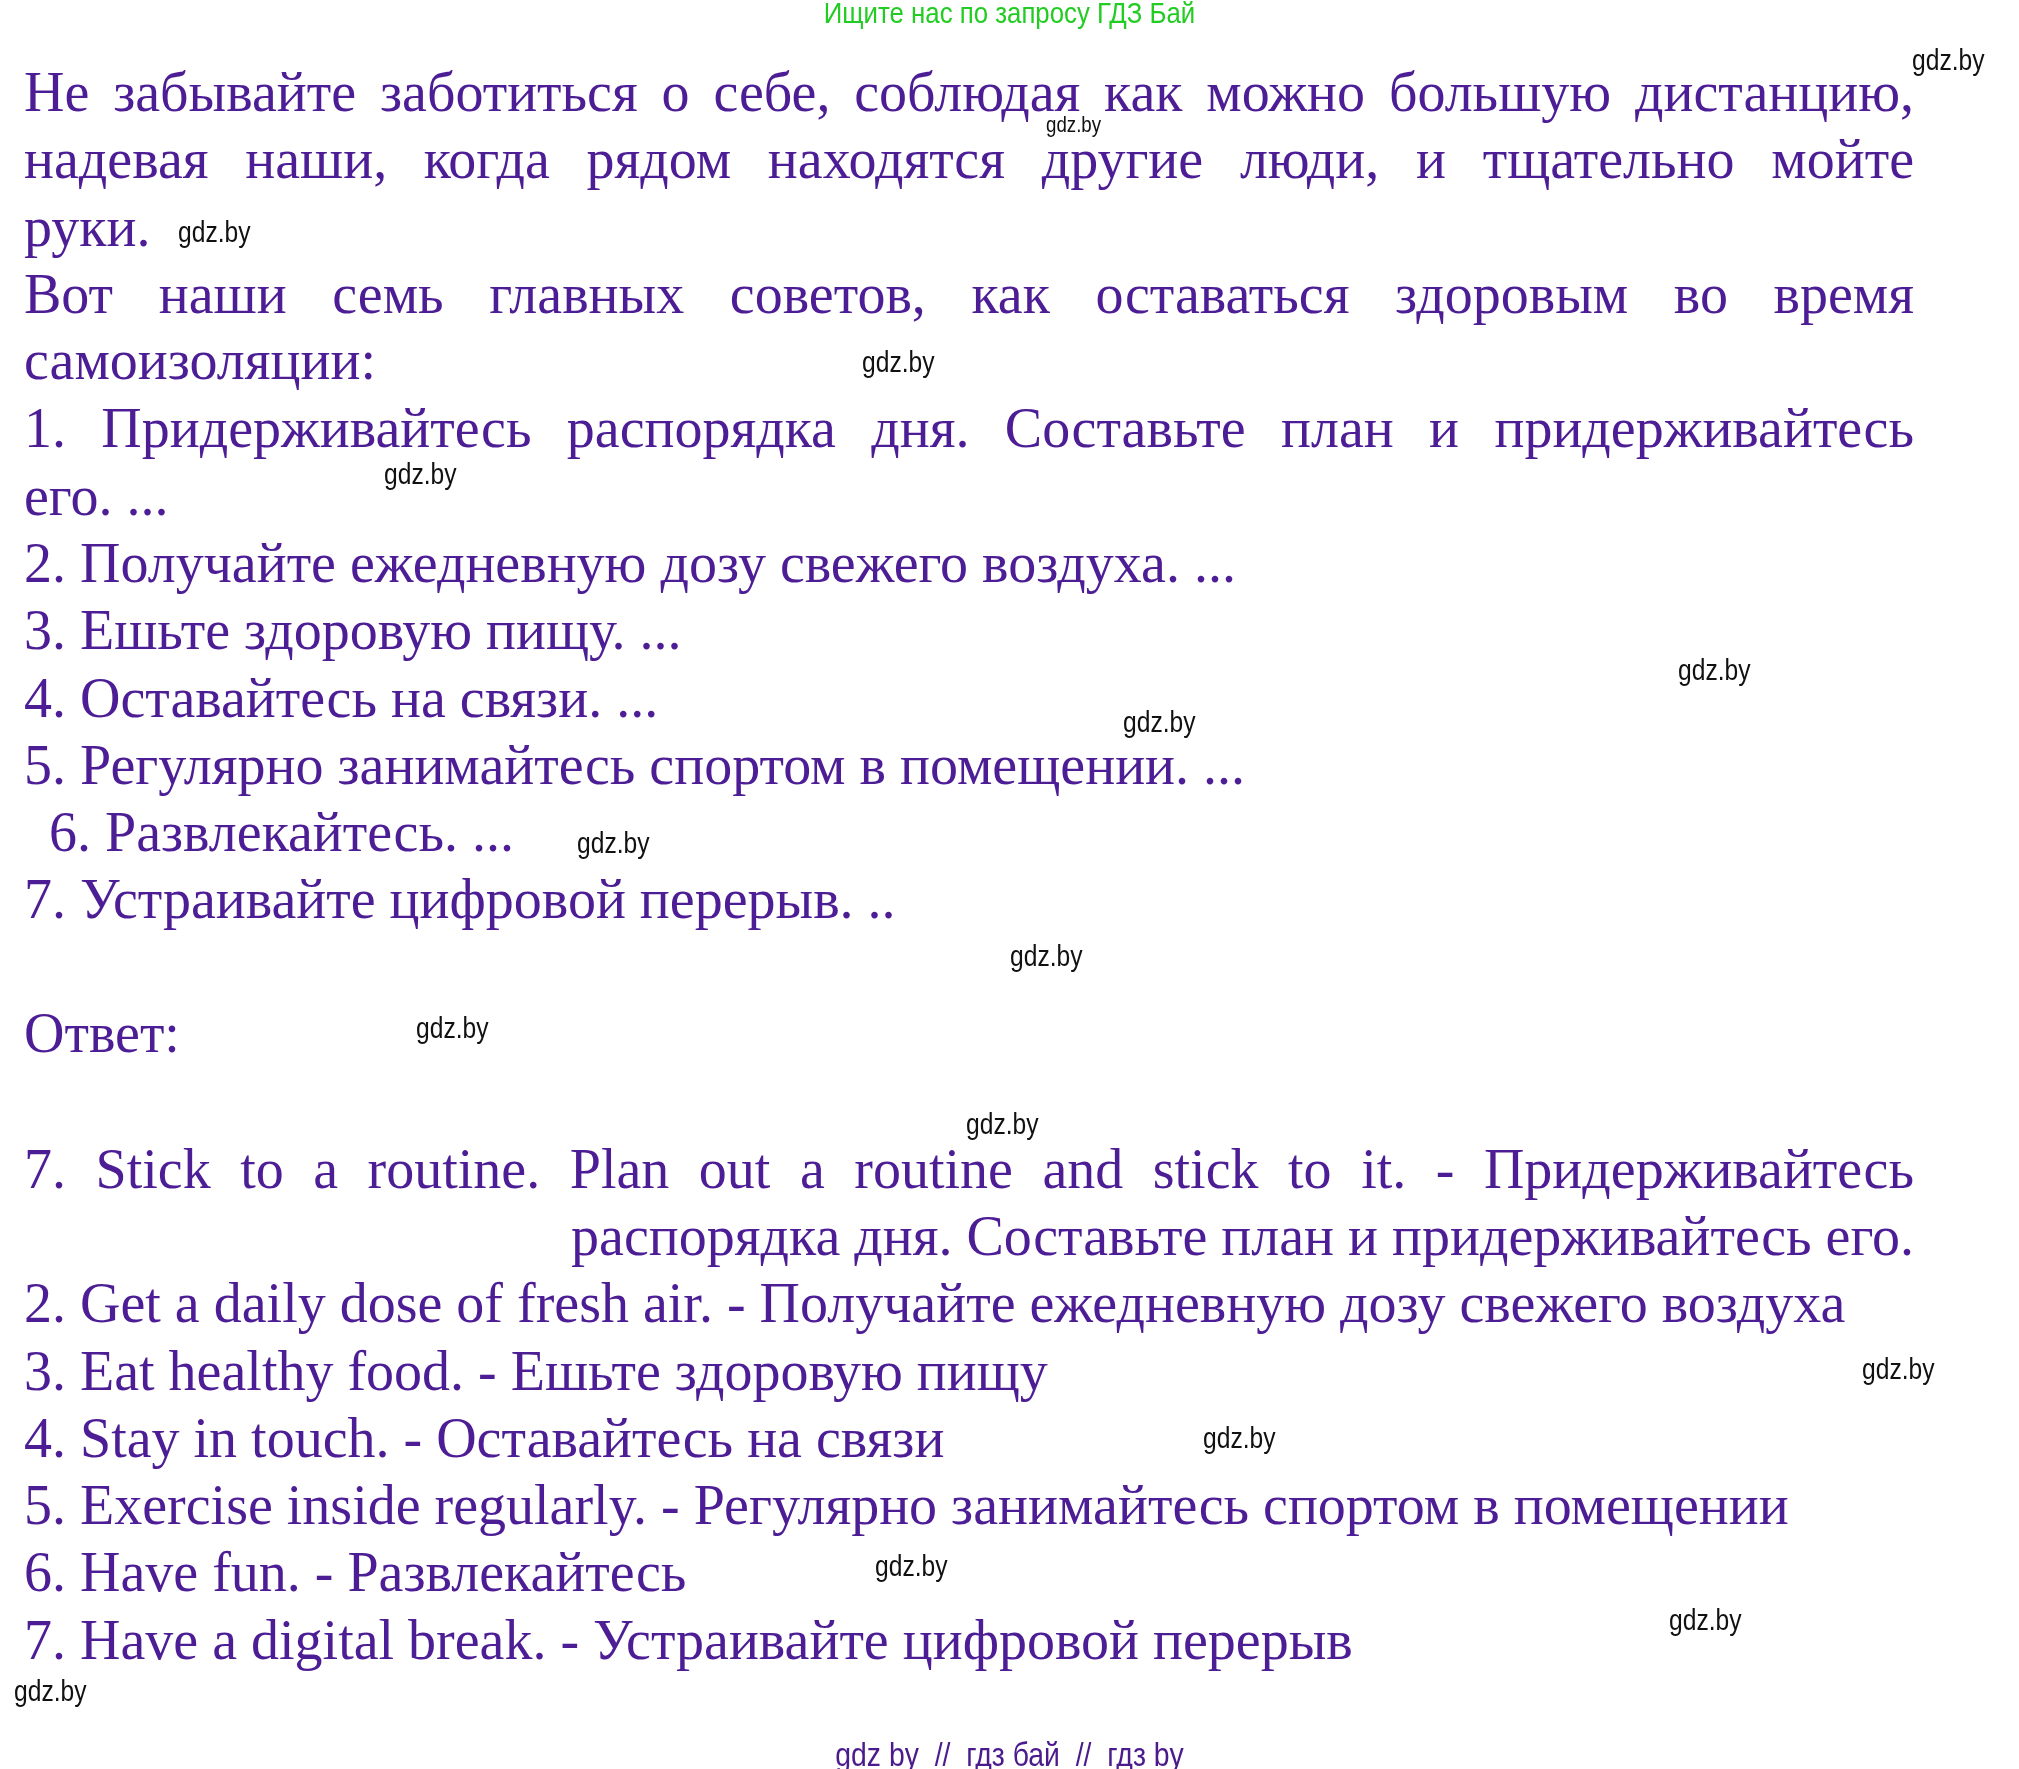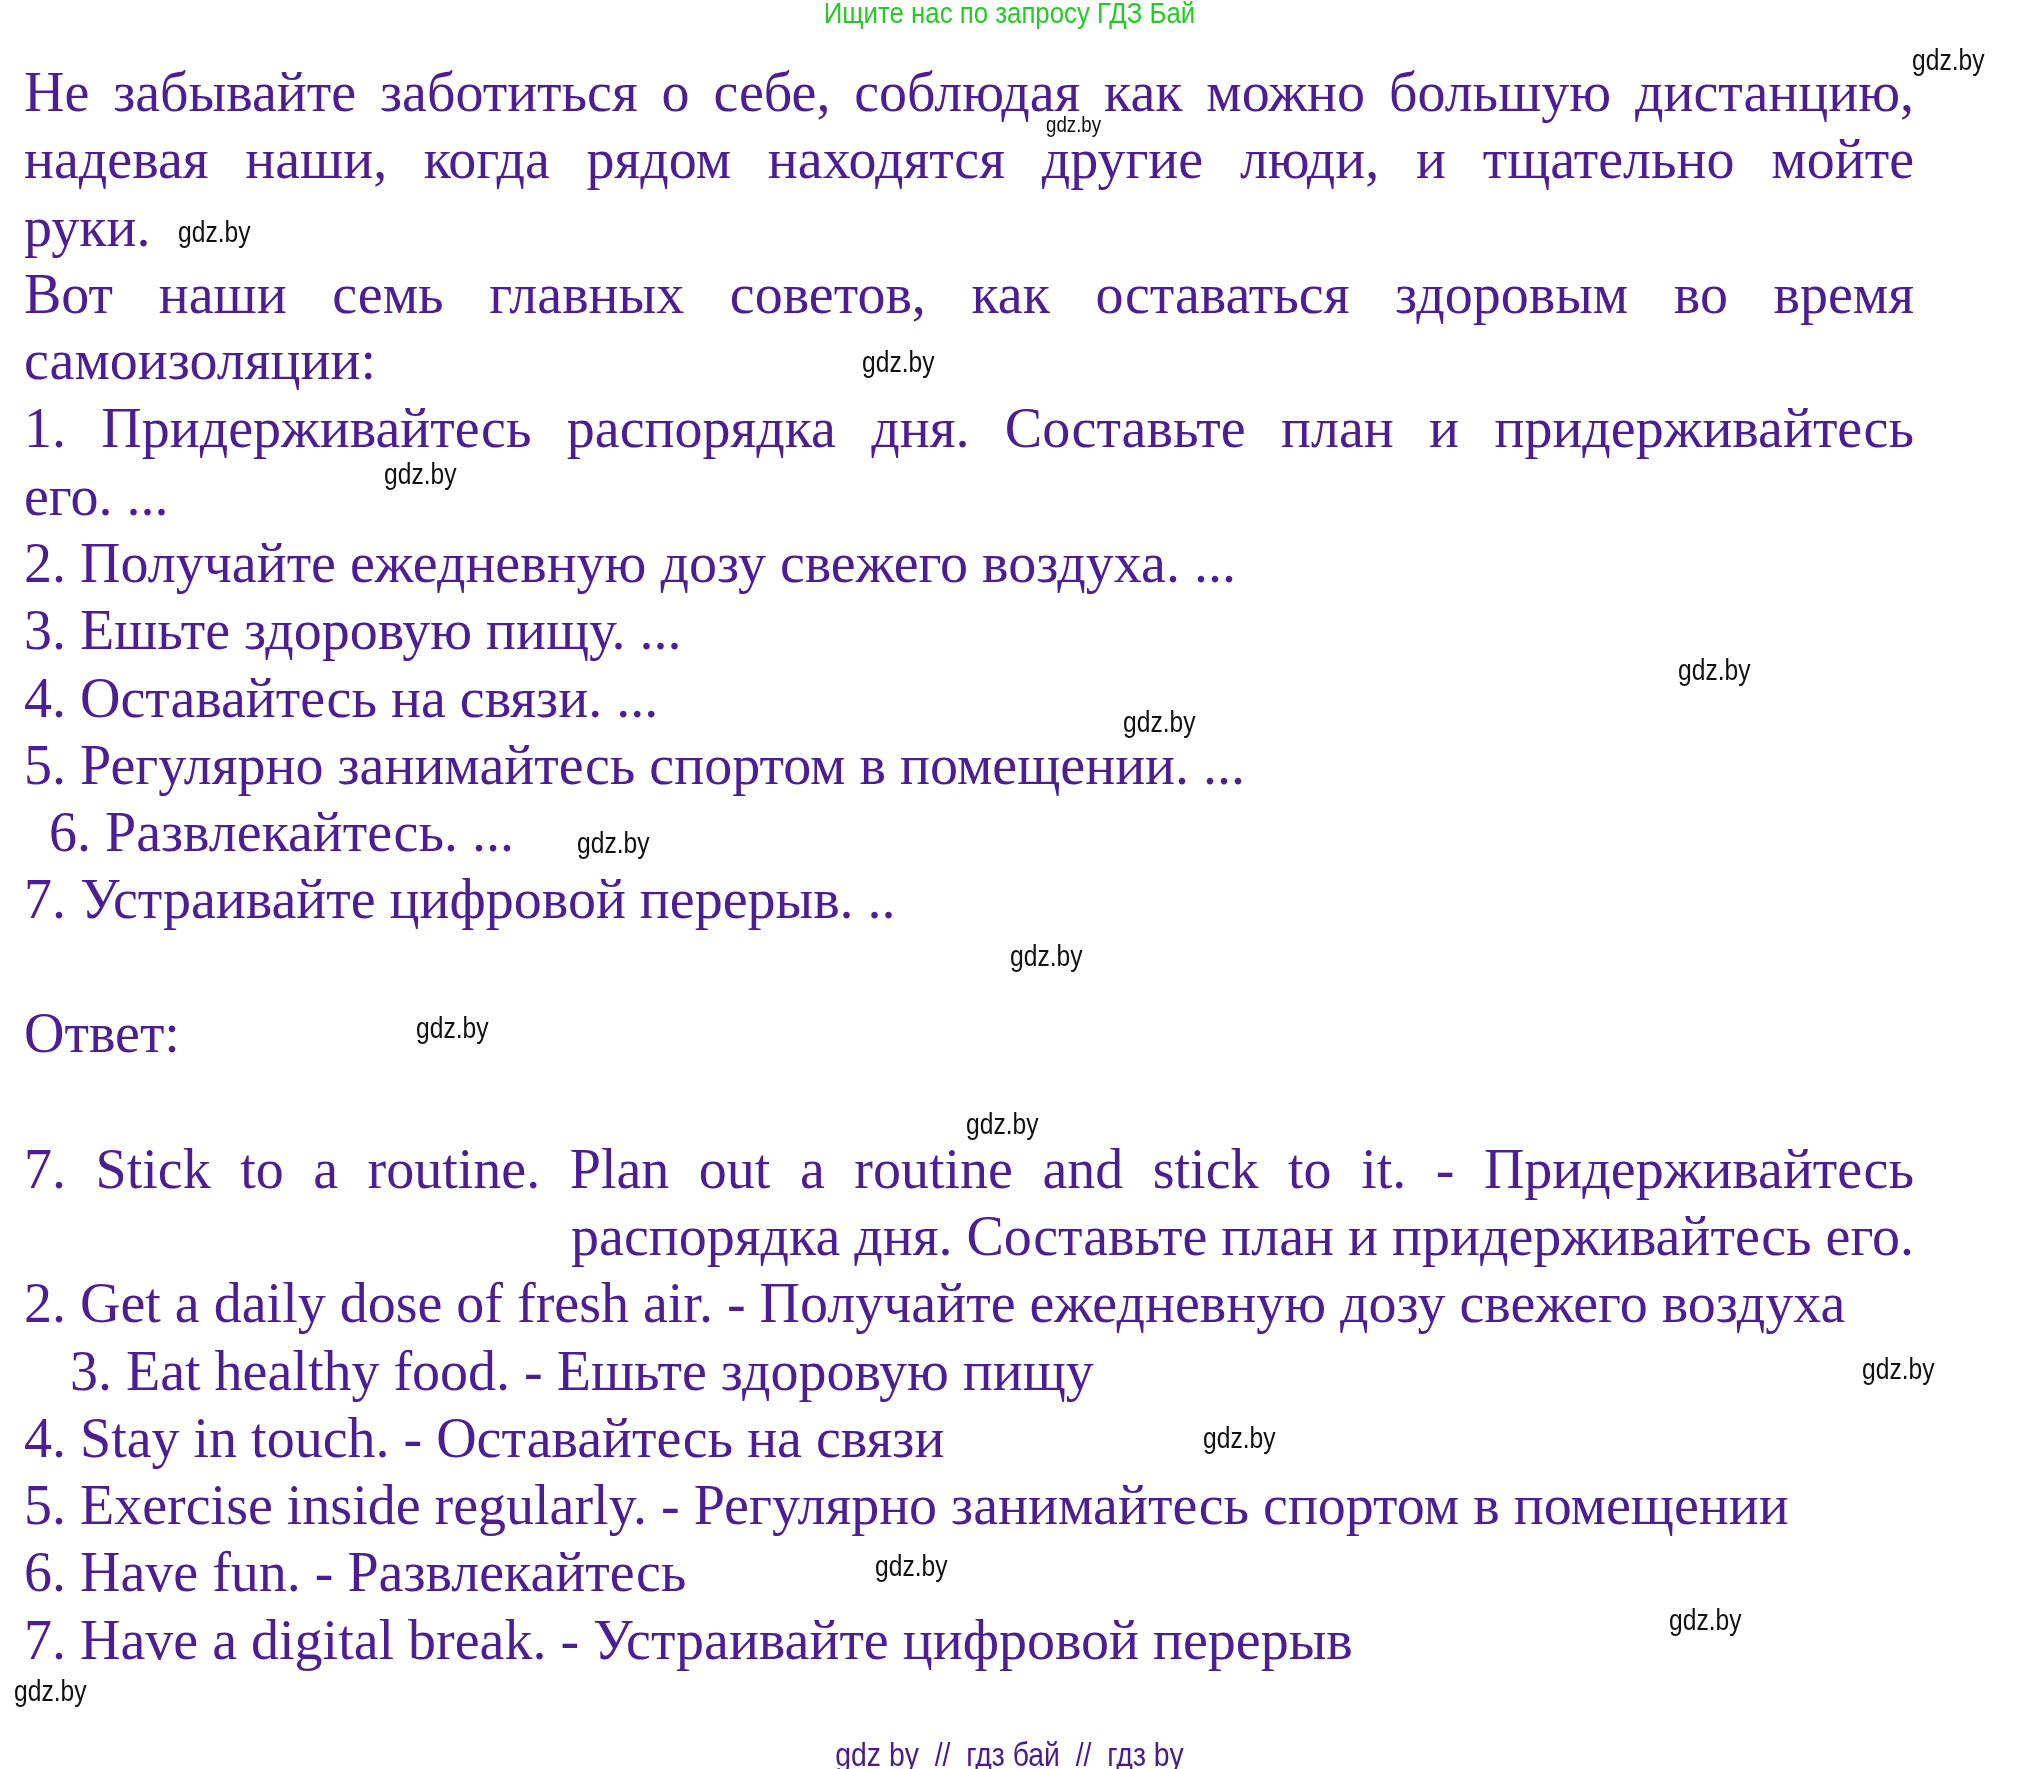--- a/index.html
+++ b/index.html
@@ -43,21 +43,21 @@
 <div class="line" style="top:602px;">3. Ешьте здоровую пищу. ...</div>
 <div class="line" style="top:670px;">4. Оставайтесь на связи. ...</div>
 <div class="line" style="top:737px;">5. Регулярно занимайтесь спортом в помещении. ...</div>
 <div class="line" style="top:804px;margin-left:25px;">6. Развлекайтесь. ...</div>
 <div class="line" style="top:871px;">7. Устраивайте цифровой перерыв. ..</div>
 
 <div class="line" style="top:1005px;">Ответ:</div>
 <div class="line just" style="top:1141px;">7. Stick to a routine. Plan out a routine and stick to it. - Придерживайтесь</div>
 <div class="line" style="top:1208px;text-align:right;">распорядка дня. Составьте план и придерживайтесь его.</div>
 <div class="line" style="top:1275px;">2. Get a daily dose of fresh air. - Получайте ежедневную дозу свежего воздуха</div>
-<div class="line" style="top:1343px;margin-left:46px;">3. Eat healthy food. - Ешьте здоровую пищу</div>
+<div class="line" style="top:1343px;">3. Eat healthy food. - Ешьте здоровую пищу</div>
 <div class="line" style="top:1410px;">4. Stay in touch. - Оставайтесь на связи</div>
 <div class="line" style="top:1477px;">5. Exercise inside regularly. - Регулярно занимайтесь спортом в помещении</div>
 <div class="line" style="top:1544px;">6. Have fun. - Развлекайтесь</div>
 <div class="line" style="top:1612px;">7. Have a digital break. - Устраивайте цифровой перерыв</div>
 
 <div class="wm" style="left:1912px;top:44px;">gdz.by</div>
 <div class="wm sm" style="left:1046px;top:112px;">gdz.by</div>
 <div class="wm" style="left:178px;top:216px;">gdz.by</div>
 <div class="wm" style="left:862px;top:346px;">gdz.by</div>
 <div class="wm" style="left:384px;top:458px;">gdz.by</div>

